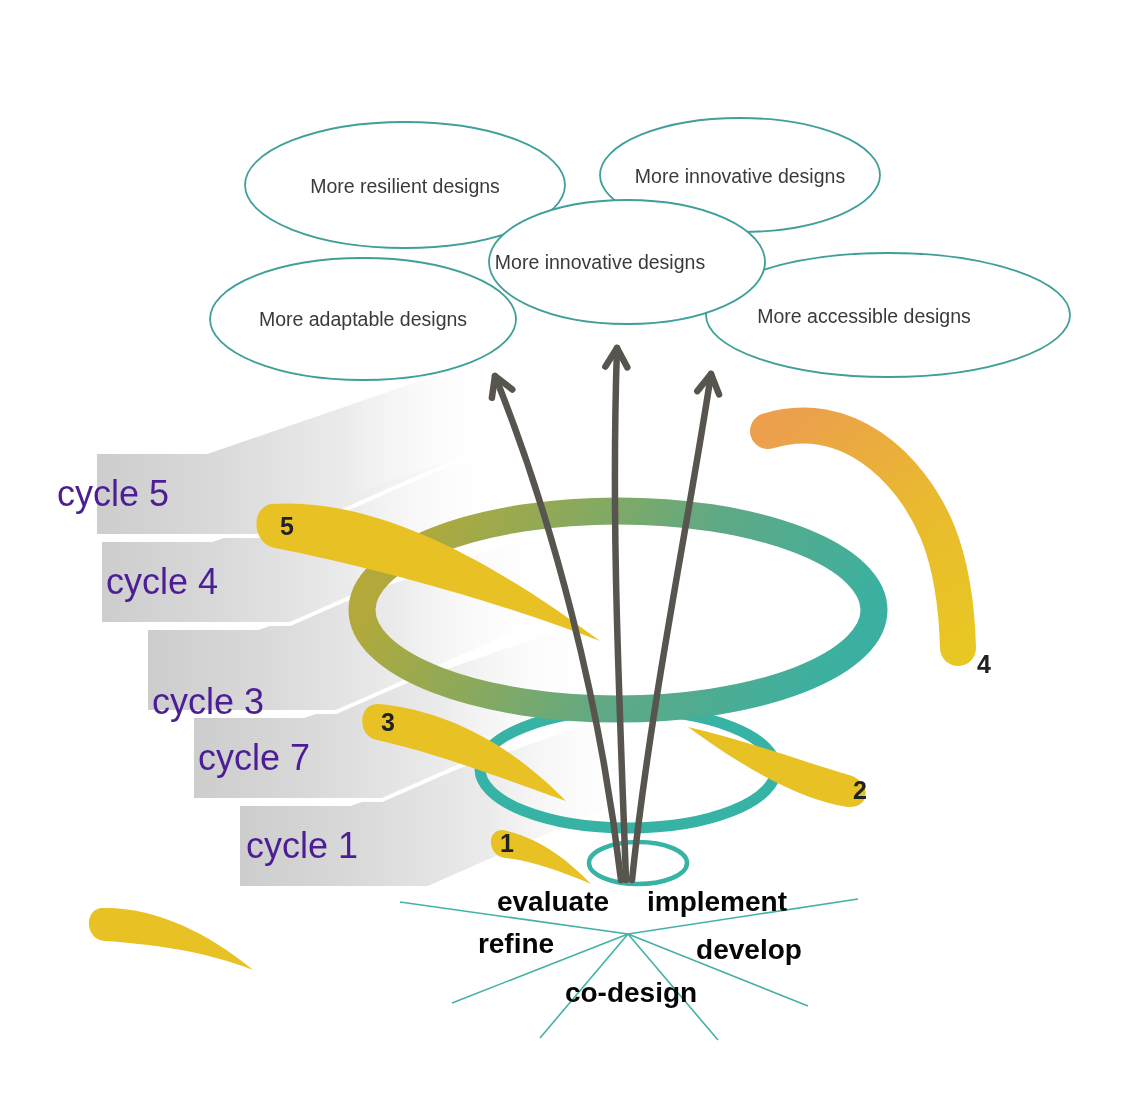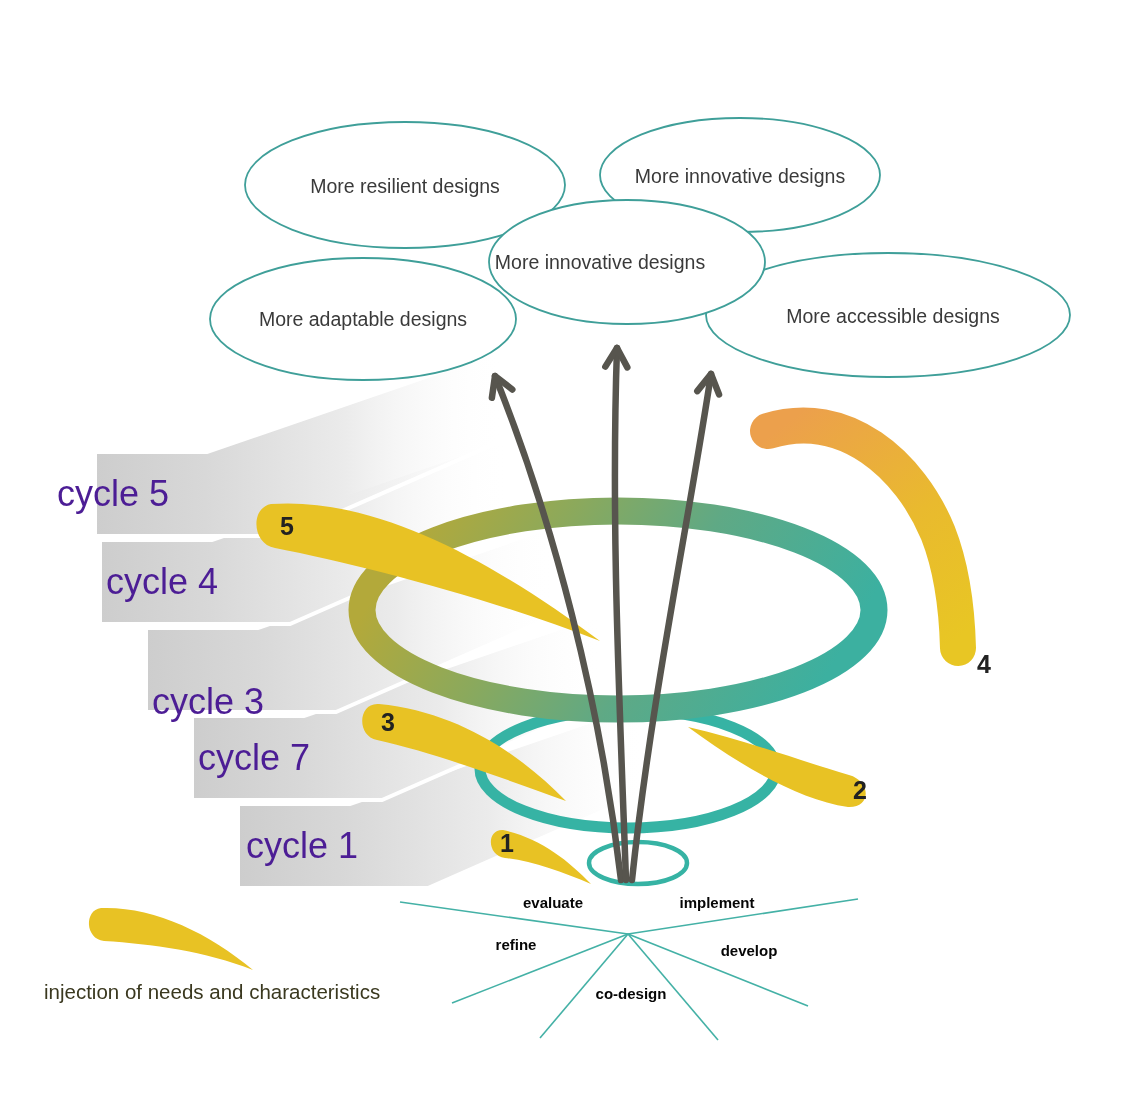--- a/index.html
+++ b/index.html
@@ -6,21 +6,21 @@
   html,body { background:#ffffff; }
   body { font-family:"Liberation Sans", sans-serif; }
   .stage { position:relative; width:1130px; height:1094px; background:#ffffff; overflow:hidden; }
   .stage svg { position:absolute; left:0; top:0; }
   .lbl { position:absolute; white-space:nowrap; color:#2b2b2b; }
   .center  { transform:translate(-50%,-50%); }
   .vcenter { transform:translateY(-50%); }
   .outcome-label { font-size:19.5px; color:#3a3a3a; }
   .cycle-label   { font-size:36px;   color:#4c1d95; }
   .num-label     { font-size:25px;   font-weight:600; color:#222222; }
-  .proc-label    { font-size:15px; font-weight:700; color:#060606; }
+  .proc-label    { font-size:28px; font-weight:700; color:#060606; }
   .legend-label  { font-size:20.5px; font-weight:500; color:#3a381f; }
 </style>
 </head>
 <body>
 
 <div class="stage">
 
   <svg width="1130" height="1094" viewBox="0 0 1130 1094">
     <defs>
       <linearGradient id="bandFade" x1="0" y1="0" x2="1" y2="0">
@@ -91,35 +91,34 @@
       <ellipse cx="363" cy="319" rx="153" ry="61" fill="#ffffff" stroke="#3f9f99" stroke-width="1.8"></ellipse>
       <ellipse cx="888" cy="315" rx="182" ry="62" fill="#ffffff" stroke="#3f9f99" stroke-width="1.8"></ellipse>
       <ellipse cx="627" cy="262" rx="138" ry="62" fill="#ffffff" stroke="#3f9f99" stroke-width="1.8"></ellipse>
     </g>
   </svg>
 
   <div class="lbl center outcome-label" style="left:405px; top:186px;">More resilient designs</div>
   <div class="lbl center outcome-label" style="left:740px; top:176px;">More innovative designs</div>
   <div class="lbl center outcome-label" style="left:600px; top:262px;">More innovative designs</div>
   <div class="lbl center outcome-label" style="left:363px; top:319px;">More adaptable designs</div>
-  <div class="lbl center outcome-label" style="left:893px; top:316px;">More accessible designs</div>
+  <div class="lbl center outcome-label" style="left:864px; top:316px;">More accessible designs</div>
 
   <div class="lbl vcenter cycle-label" style="left:57px;  top:494px;">cycle 5</div>
   <div class="lbl vcenter cycle-label" style="left:106px; top:582px;">cycle 4</div>
   <div class="lbl vcenter cycle-label" style="left:152px; top:670px;margin-top:32px;">cycle 3</div>
   <div class="lbl vcenter cycle-label" style="left:198px; top:758px;">cycle 7</div>
   <div class="lbl vcenter cycle-label" style="left:246px; top:846px;">cycle 1</div>
 
   <div class="lbl center num-label" style="left:507px; top:843px;">1</div>
   <div class="lbl center num-label" style="left:860px; top:790px;">2</div>
   <div class="lbl center num-label" style="left:388px; top:722px;">3</div>
   <div class="lbl center num-label" style="left:984px; top:664px;">4</div>
   <div class="lbl center num-label" style="left:287px; top:526px;">5</div>
 
   <div class="lbl center proc-label" style="left:553px; top:902px;">evaluate</div>
   <div class="lbl center proc-label" style="left:717px; top:902px;">implement</div>
   <div class="lbl center proc-label" style="left:516px; top:944px;">refine</div>
   <div class="lbl center proc-label" style="left:749px; top:950px;">develop</div>
   <div class="lbl center proc-label" style="left:631px; top:993px;">co-design</div>
 
-  <div class="lbl vcenter legend-label" style="left:44px; top:992px;">injection of needs and characteristics</div>
 
 </div>
 
 </body></html>

